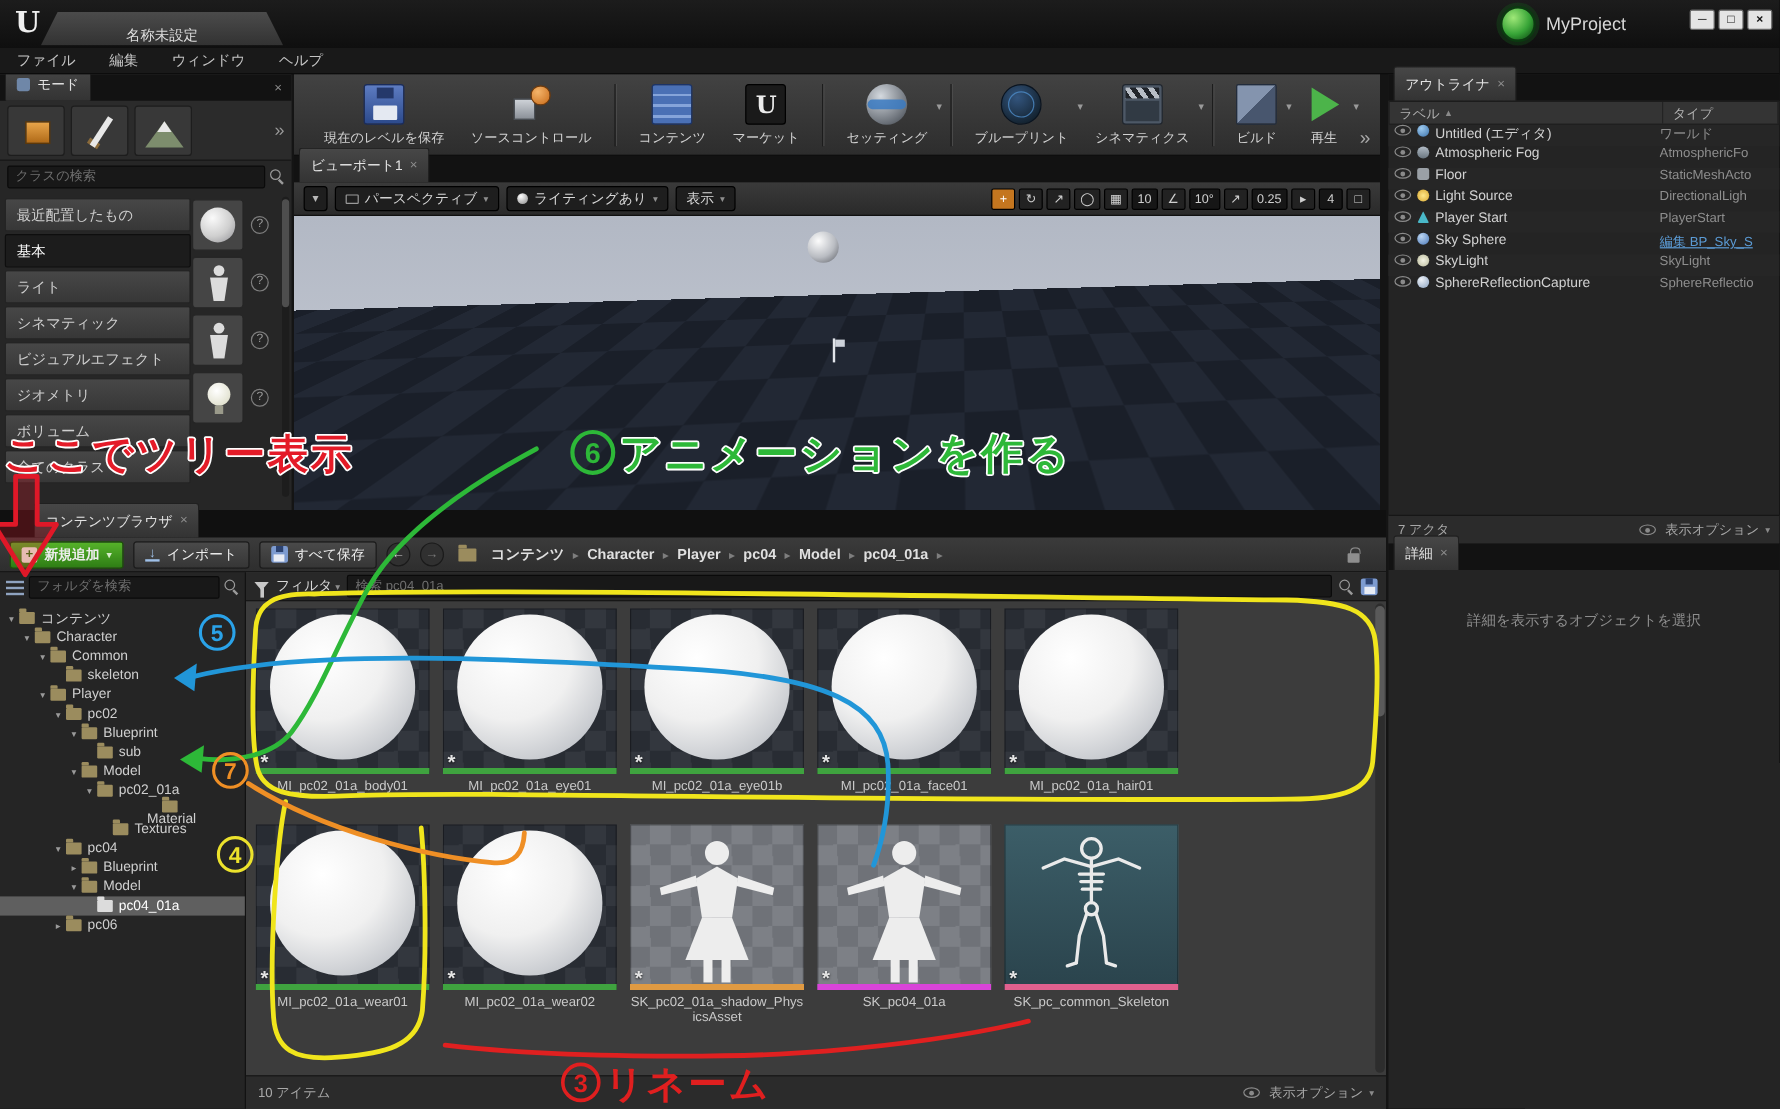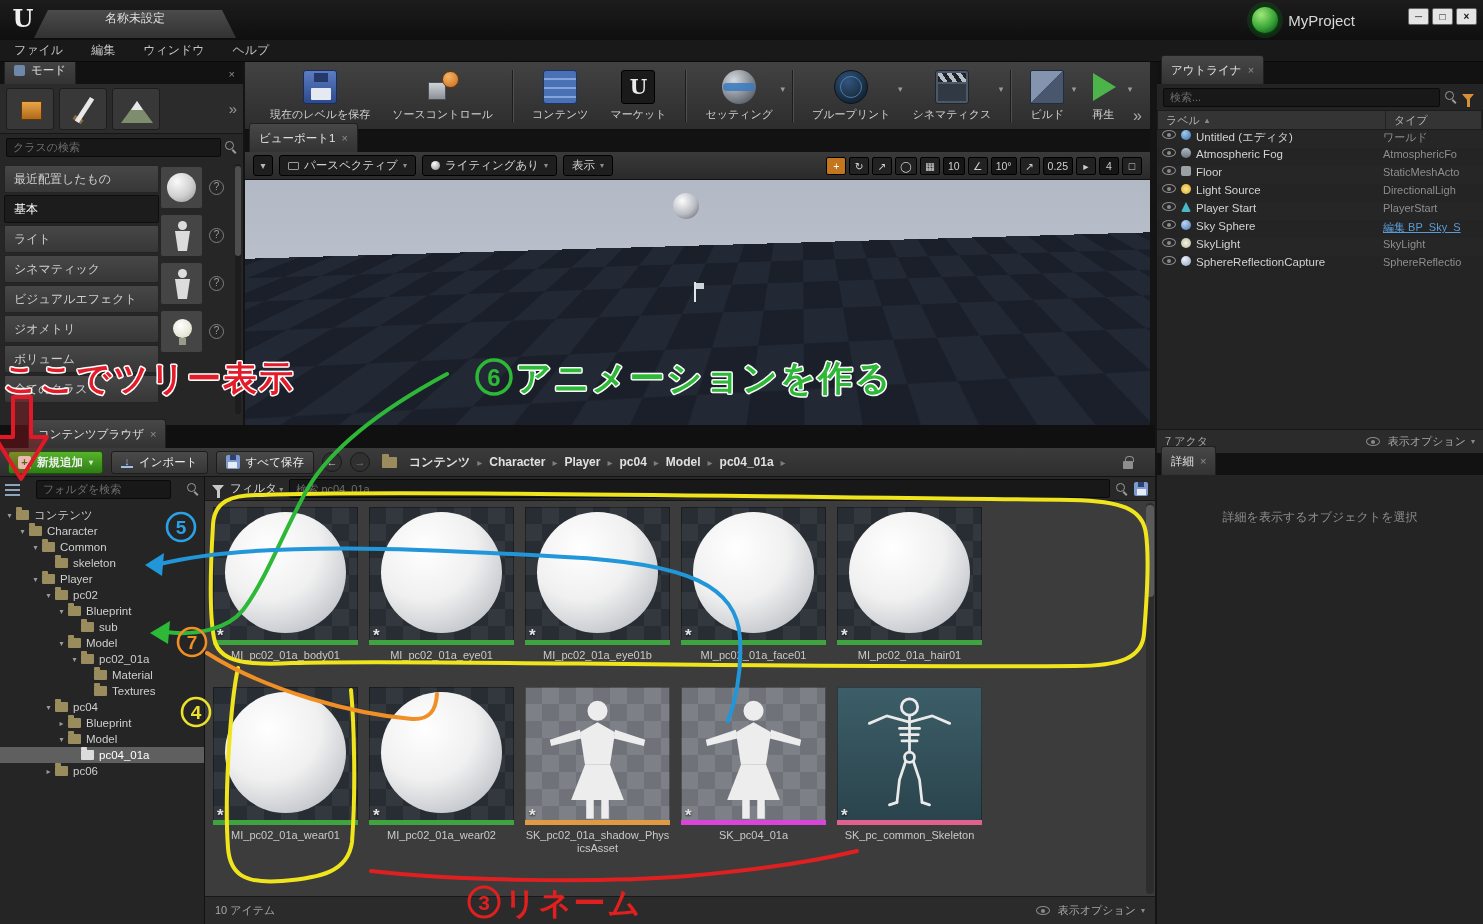--- a/index.html
+++ b/index.html
@@ -8,21 +8,21 @@
   #app{position:relative;width:1483px;height:924px;background:#141414;color:#c8c8c8;font-size:12px}
   input{outline:none}
 
   
   .titlebar{position:absolute;left:0;top:0;width:1483px;height:40px;background:linear-gradient(#1c1c1c,#0f0f0f)}
   .ue-logo{position:absolute;left:8px;top:4px;width:30px;height:30px;color:#f0f0f0;
     font-family:"DejaVu Serif","Liberation Serif",serif;font-weight:bold;font-size:24px;text-align:center;line-height:30px}
   .ue-logo::after{content:"U"}
   .level-tab{position:absolute;left:34px;top:10px;width:202px;height:28px;
     background:linear-gradient(#4b4b4b,#323232);clip-path:polygon(14px 0,calc(100% - 14px) 0,100% 100%,0 100%);
-    display:flex;align-items:flex-start;justify-content:center;font-size:12px;color:#dedede}
+    display:flex;align-items:flex-end;justify-content:center;font-size:12px;color:#dedede}
   .proj-cluster{position:absolute;right:128px;top:7px;display:flex;align-items:center;gap:10px}
   .proj-orb{width:26px;height:26px;border-radius:50%;
     background:radial-gradient(circle at 35% 30%,#9fe878,#37a437 55%,#0c4a12 95%);
     box-shadow:0 0 0 2px #0b3a10,0 0 0 5px rgba(20,90,25,.35)}
   .proj-name{font-size:15px;color:#d8d8d8}
   .win-btns{position:absolute;right:6px;top:8px;display:flex;gap:3px}
   .win-btn{width:21px;height:17px;background:#e4e4e4;border:1px solid #666;border-radius:2px;
     color:#111;font-size:10px;line-height:15px;text-align:center}
   .win-btn.min::after{content:"─"}
   .win-btn.max::after{content:"□"}
@@ -216,21 +216,21 @@
   .crumb-folder{width:15px;height:11px;background:#9b8c5e;border-radius:1px;position:relative;flex:none;margin:0 4px}
   .crumb-folder::before{content:"";position:absolute;top:-3px;left:0;width:7px;height:3px;background:inherit;border-radius:1px 1px 0 0}
   .breadcrumbs{display:flex;align-items:center}
   .crumb{font-size:12px;font-weight:bold;color:#e0e0e0;white-space:nowrap}
   .crumb::after{content:"▸";margin:0 7px;color:#7e7e7e;font-weight:normal;font-size:10px}
   .lock{width:10px;height:8px;background:#8e8e8e;border-radius:1px;position:relative;margin-left:auto;margin-right:14px;margin-top:5px}
   .lock::before{content:"";position:absolute;left:1.5px;top:-5px;width:7px;height:5px;border:1.5px solid #8e8e8e;
     border-bottom:none;border-radius:4px 4px 0 0}
   .cb-body{position:absolute;left:0;top:52px;right:0;bottom:0}
   .cb-tree{position:absolute;left:0;top:0;width:205px;bottom:0;background:#252525;border-right:1px solid #121212}
-  .tree-search{height:24px;display:flex;align-items:center;gap:16px;padding:0 5px}
+  .tree-search{height:24px;display:flex;align-items:center;gap:4px;padding:0 5px}
   .src-toggle{width:15px;height:13px;flex:none;position:relative}
   .src-toggle::before{content:"";position:absolute;left:0;top:1px;width:15px;height:2px;background:#8fa3c0;
     box-shadow:0 5px 0 #8fa3c0,0 10px 0 #8fa3c0}
   .tree{padding-top:6px}
   .tree-row{height:16px;display:flex;align-items:center;font-size:11.5px;color:#cfcfcf;white-space:nowrap}
   .tw{width:11px;flex:none;font-size:8px;color:#9a9a9a;text-align:center}
   .folder{width:13px;height:10px;background:#9b8c5e;border-radius:1px;position:relative;flex:none;margin:0 5px 0 1px}
   .folder::before{content:"";position:absolute;top:-3px;left:0;width:6px;height:3px;background:inherit;border-radius:1px 1px 0 0}
   .tree-row.selected{background:#5f5f5f;color:#fff}
   .tree-row.selected .folder{background:#dcdcdc}
@@ -476,25 +476,20 @@
     </div>
   </div>
 
   <div class="outliner-pane">
     <div class="ptabs">
       <div class="ptab">
         <span>アウトライナ</span>
         <span class="tclose"></span>
       </div>
     </div>
-    <div class="ol-search">
-      <input class="ue-input" placeholder="検索..." style="">
-      <span class="mag"></span>
-      <span class="funnel"></span>
-    </div>
     <div class="ol-header">
       <span class="hc lbl">ラベル</span>
       <span class="hc typ">タイプ</span>
     </div>
     <div class="ol-rows">
 
         <div class="o-row">
           <span class="eye"></span>
           <span class="ot-ic world"></span>
           <span class="o-label">Untitled (エディタ)</span>
@@ -670,21 +665,21 @@
               <span class="folder"></span>
               <span>Model</span>
             </div>
 
             <div class="tree-row" style="padding-left: 69px;">
               <span class="tw">▾</span>
               <span class="folder"></span>
               <span>pc02_01a</span>
             </div>
 
-            <div class="tree-row" style="padding-left: 82px;">
+            <div class="tree-row" style="padding-left: 82px; flex-direction: column;">
               <span class="tw"></span>
               <span class="folder"></span>
               <span>Material</span>
             </div>
 
             <div class="tree-row" style="padding-left: 82px;">
               <span class="tw"></span>
               <span class="folder"></span>
               <span>Textures</span>
             </div>

